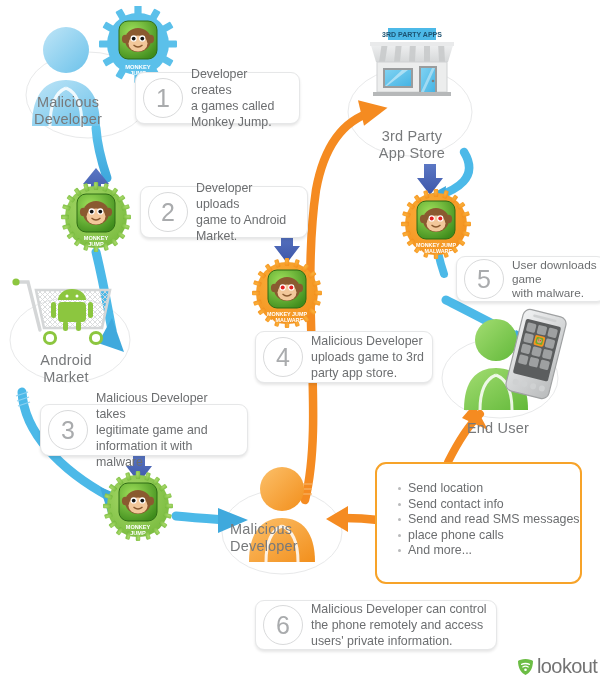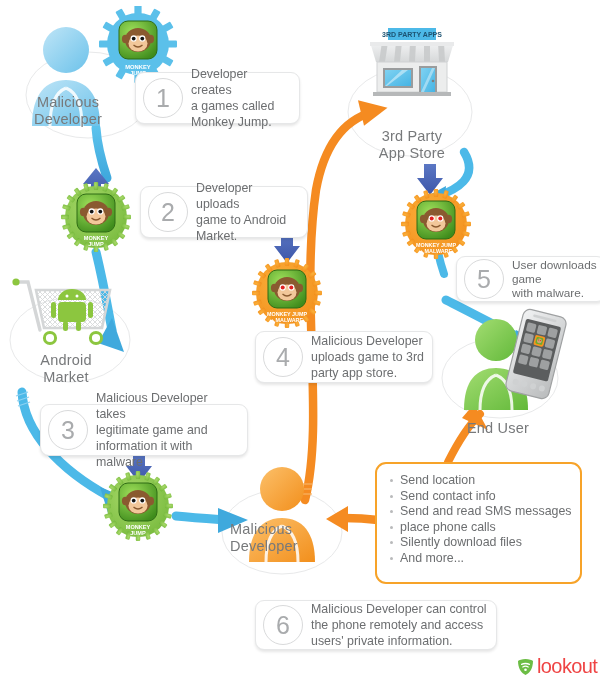--- a/index.html
+++ b/index.html
@@ -36,21 +36,21 @@
   .callout .txt{
     font-size:12.4px;line-height:16px;color:#6c6e70;white-space:pre-line;
     padding-right:8px;
   }
 
   
   .caps{
     position:absolute;border:2px solid #f7a329;border-radius:11px;
     background:#ffffff;box-sizing:border-box;padding:9px 10px 8px 12px;
   }
-  .caps ul{margin:0;padding:0;list-style:none;}
+  .caps ul{margin:8px;padding:0;list-style:none;}
   .caps li{
     font-size:12.4px;line-height:15.6px;color:#6c6e70;
     padding-left:11px;position:relative;white-space:nowrap;
   }
   .caps li:before{
     content:"";position:absolute;left:1px;top:6px;width:3px;height:3px;
     border-radius:50%;background:#b9babb;
   }
   .caps li.italic{}
 
@@ -59,21 +59,21 @@
 
   
   .store{position:absolute;}
 
   
   .phone{position:absolute;}
 
   
   .logo{position:absolute;display:flex;align-items:center;gap:3px;}
   .logo .word{
-    font-size:20px;color:#ef4444;letter-spacing:-.6px;
+    font-size:20px;color:#737373;letter-spacing:-.6px;
     font-family:"Liberation Sans",sans-serif;
   }
 </style>
 </head>
 <body>
 
 <div id="stage">
 
   <svg id="bg-svg" viewBox="0 0 600 682">
     <defs>
@@ -633,21 +633,20 @@
       </g>
     </svg>
   </div>
 
   <div class="caps" style="left:375px;top:462px;width:207px;height:122px;">
     <ul>
       <li>Send location</li>
       <li>Send contact info</li>
       <li>Send and read SMS messages</li>
       <li>place phone calls</li>
-      <li>Silently download files</li>
       <li class="italic">And more...</li>
     </ul>
   </div>
 
   <div class="callout" style="left:255px;top:600px;width:242px;height:50px;">
     <div class="num">6</div>
     <div class="txt">Malicious Developer can control
 the phone remotely and access
 users' private information.</div>
   </div>

